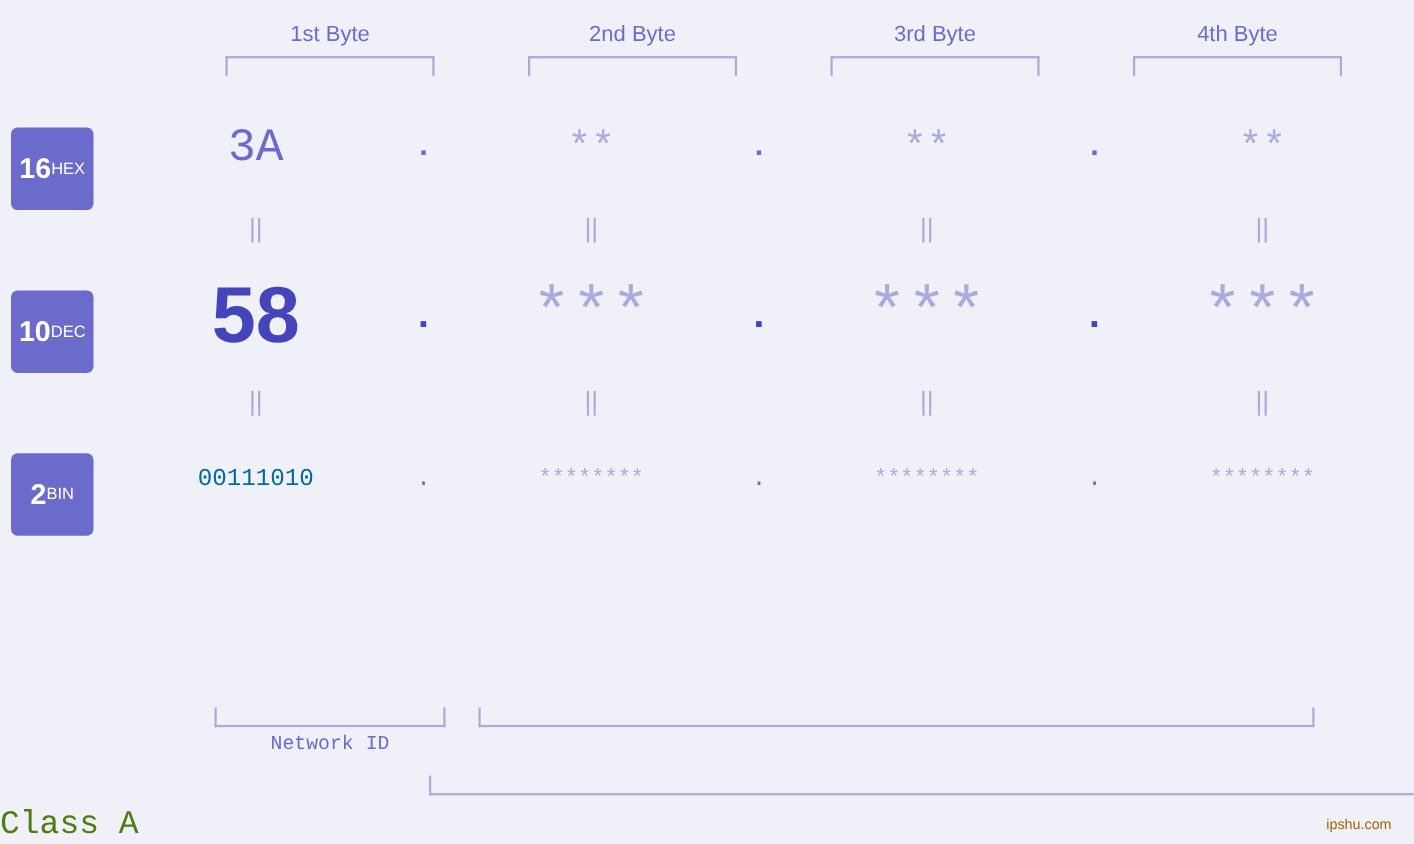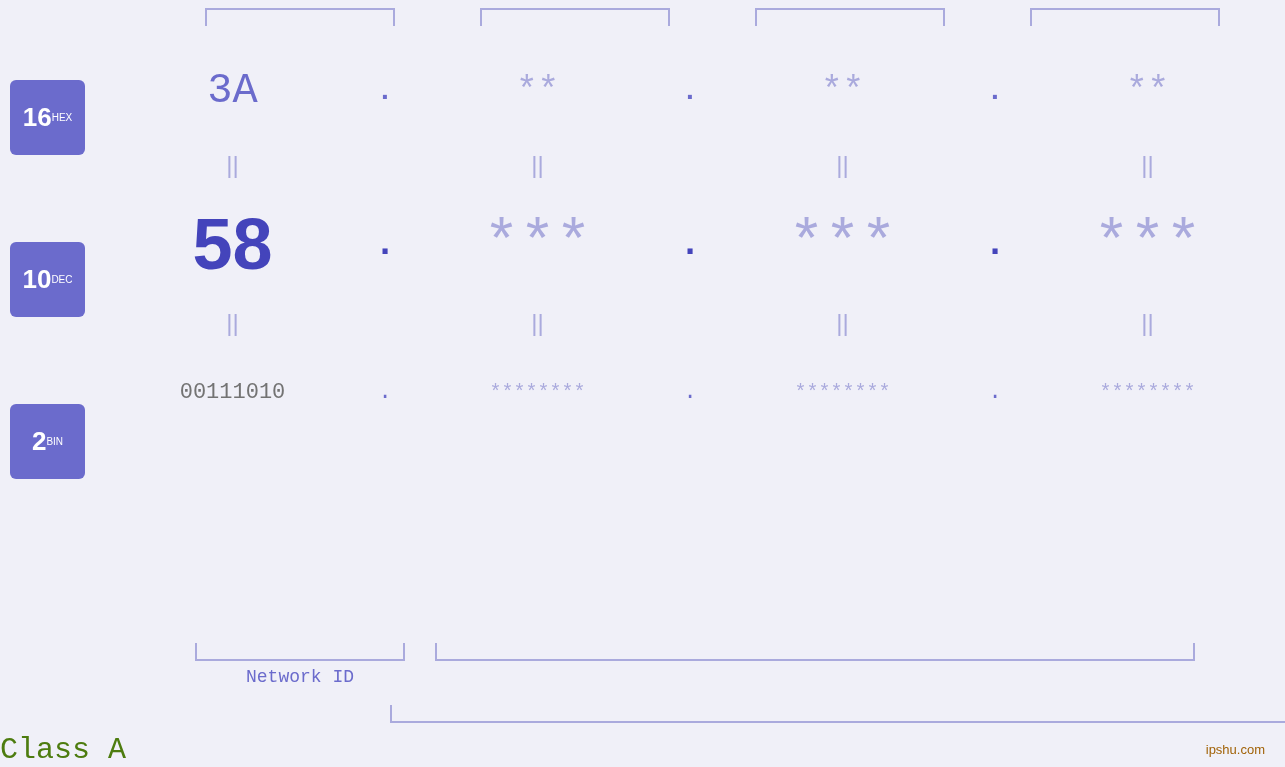--- a/index.html
+++ b/index.html
@@ -87,21 +87,21 @@
       justify-content: center;
     }
 
     .base-number {
       font-size: 26px;
       font-weight: bold;
       font-family: Arial, sans-serif;
     }
 
     .base-label {
-      font-size: 10px;
+      font-size: 15px;
       font-family: Arial, sans-serif;
     }
 
     
     .data-grid {
       flex: 1;
       display: flex;
       flex-direction: column;
       justify-content: flex-start;
       padding-top: 0;
@@ -168,21 +168,21 @@
     }
 
     .dec-hidden {
       color: #aaaadd;
       font-size: 60px;
       font-family: 'Courier New', Courier, monospace;
     }
 
     
     .bin-val {
-      color: #737373;
+      color: #0369a1;
       font-size: 22px;
       font-family: 'Courier New', Courier, monospace;
     }
 
     .bin-hidden {
       color: #aaaadd;
       font-size: 20px;
       font-family: 'Courier New', Courier, monospace;
     }
 
@@ -308,20 +308,26 @@
 
     .eq-dot-cell {
       width: 30px;
     }
   </style>
 </head>
 <body>
 
 <div class="main-container">
 
+  <div class="byte-headers">
+    <div class="byte-header">1st Byte</div>
+    <div class="byte-header">2nd Byte</div>
+    <div class="byte-header">3rd Byte</div>
+    <div class="byte-header">4th Byte</div>
+  </div>
 
   <div class="brackets-top">
     <div class="bracket-top"></div>
     <div class="bracket-top"></div>
     <div class="bracket-top"></div>
     <div class="bracket-top"></div>
   </div>
 
   <div class="content-area">
 

